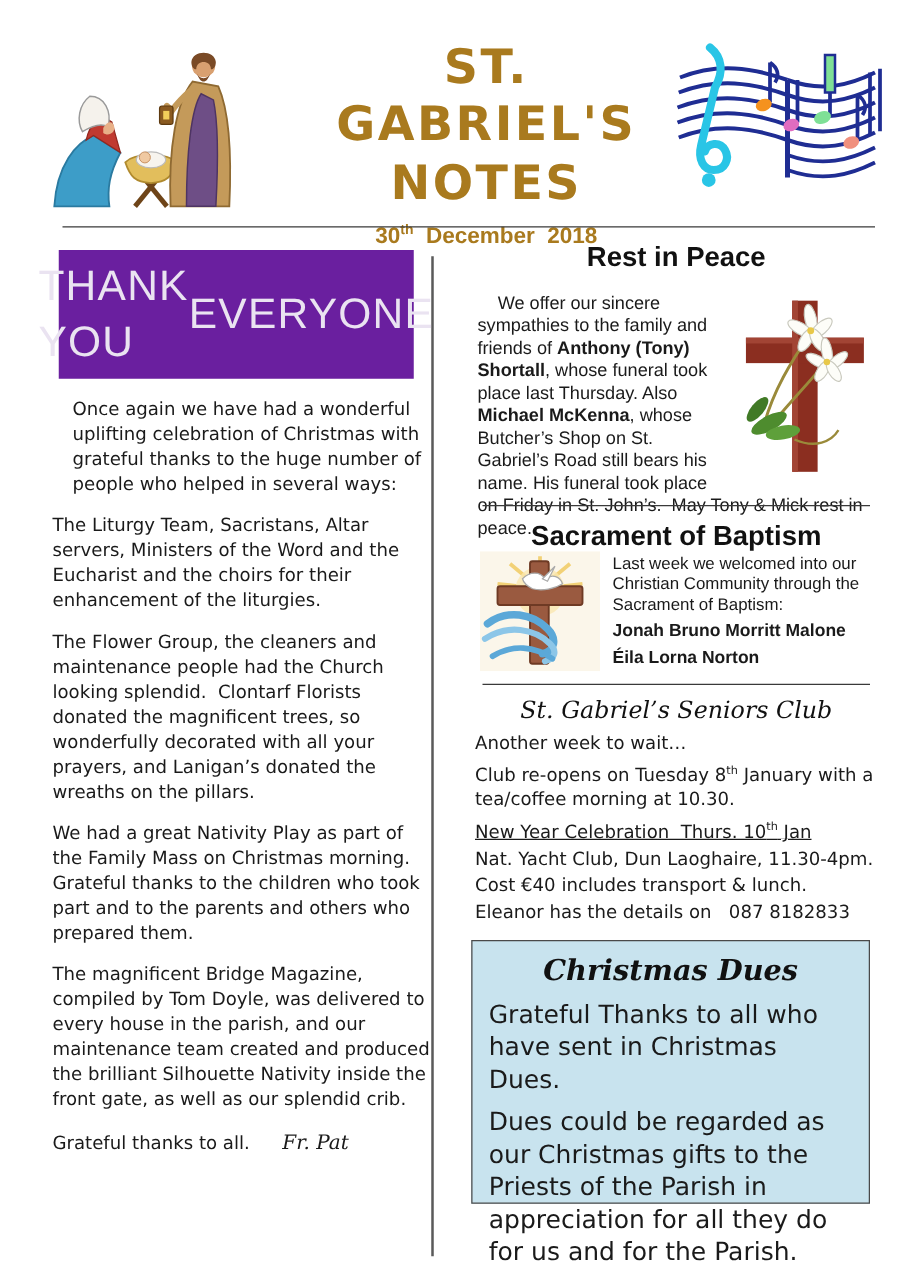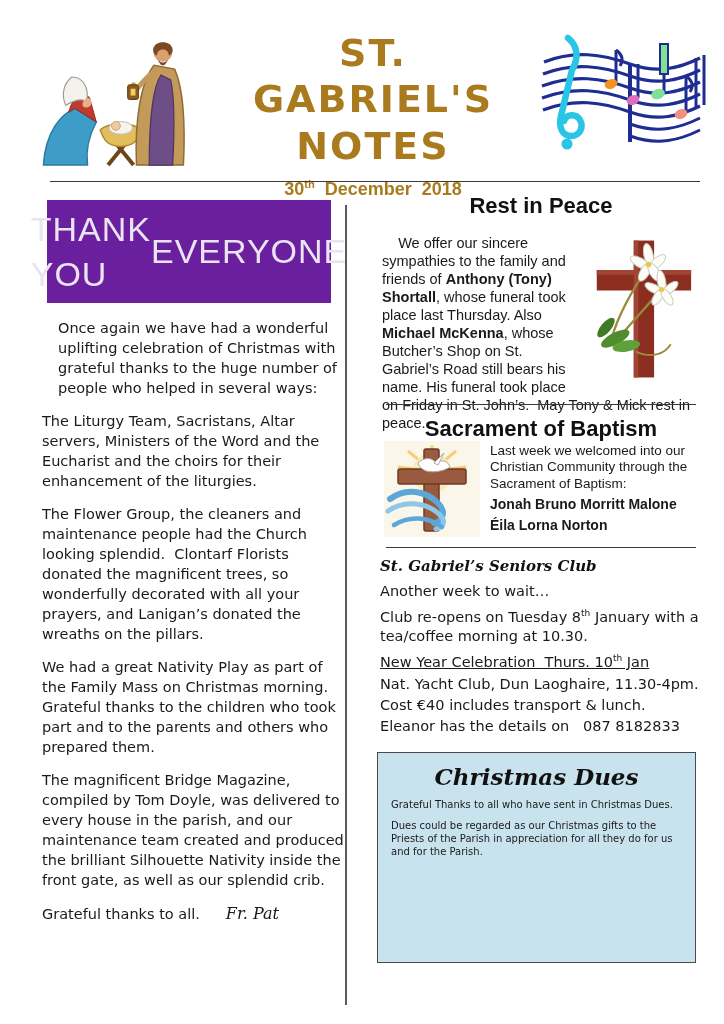--- a/index.html
+++ b/index.html
@@ -5,21 +5,21 @@
   * { margin:0; padding:0; box-sizing:border-box; }
   body { background:#888; font-family:"Liberation Sans", sans-serif; }
   .page {
     position:relative; width:724px; height:1024px; margin:0 auto;
     background:#ffffff; overflow:hidden;
   }
   .comic { font-family:"DejaVu Sans", sans-serif; }
 
   
   .nativity { position:absolute; left:18px; top:28px; width:186px; height:142px; }
-  .title-block { position:absolute; left:212px; top:30px; width:322px; text-align:center; }
+  .title-block { position:absolute; left:228px; top:30px; width:322px; text-align:center; }
   .title-line {
     font-family:"DejaVu Sans", sans-serif; font-weight:bold;
     font-size:38px; line-height:1.22; color:#A97A1E; letter-spacing:2px;
   }
   .date-line {
     margin-top:9px; font-size:18px; font-weight:bold; color:#A97A1E;
     white-space:pre-wrap; font-family:"Liberation Sans", sans-serif;
   }
   .date-line sup { font-size:0.62em; }
   .music { position:absolute; left:534px; top:24px; width:176px; height:132px; }
@@ -51,34 +51,34 @@
   .hr-right { position:absolute; left:386px; width:310px; border-top:1.5px solid #3a3a3a; }
   .hr1 { top:404px; } .hr2 { top:547px; }
   .bap-title { top:416px; }
   .bap-row { position:absolute; left:384px; top:441px; width:316px; display:flex; gap:10px; }
   .bap-img { width:96px; height:96px; flex:none; }
   .bap-text { font-size:13.5px; line-height:1.22; color:#1a1a1a; padding-top:2px; }
   .bap-name { font-weight:bold; font-size:14px; margin-top:4px; }
   .bap-name:first-of-type { margin-top:7px; }
 
   .seniors { position:absolute; left:380px; top:557px; width:322px; color:#1a1a1a; }
-  .seniors-title { font-family:"DejaVu Serif", serif; font-style:italic;
-    font-weight:bold; font-size:15px; color:#111; }
+  .seniors-title { text-align:center; font-family:"DejaVu Serif", serif; font-style:italic;
+    font-weight:normal; font-size:19px; color:#111; }
   .seniors .line { font-family:"DejaVu Sans", sans-serif; font-size:14.5px; line-height:1.32;
     margin-top:7px; white-space:pre-wrap; }
   .seniors sup { font-size:0.62em; }
   .underlined { text-decoration:underline; }
 
   .dues-box {
     position:absolute; left:377px; top:752px; width:319px; height:211px;
     background:#C8E3EE; border:1.5px solid #4a4a4a; padding:8px 13px 0 13px;
   }
   .dues-title { text-align:center; font-family:"DejaVu Serif", serif; font-style:italic;
     font-weight:bold; font-size:23px; color:#111; margin-top:2px; }
-  .dues-box p { font-family:"DejaVu Sans", sans-serif; font-size:10px; line-height:1.3;
+  .dues-box p { font-family:"DejaVu Sans", sans-serif; font-size:20px; line-height:1.3;
     margin-top:8px; color:#1a1a1a; }
 </style>
 </head>
 <body>
 
 <div class="page">
 
   <svg class="nativity" viewBox="0 0 190 145" aria-hidden="true">
 
     <path d="M26,140 C28,106 44,88 58,82 L80,96 C71,113 69,126 71,140 Z" fill="#3D9DC8" stroke="#2A7AA0" stroke-width="1.5"></path>

